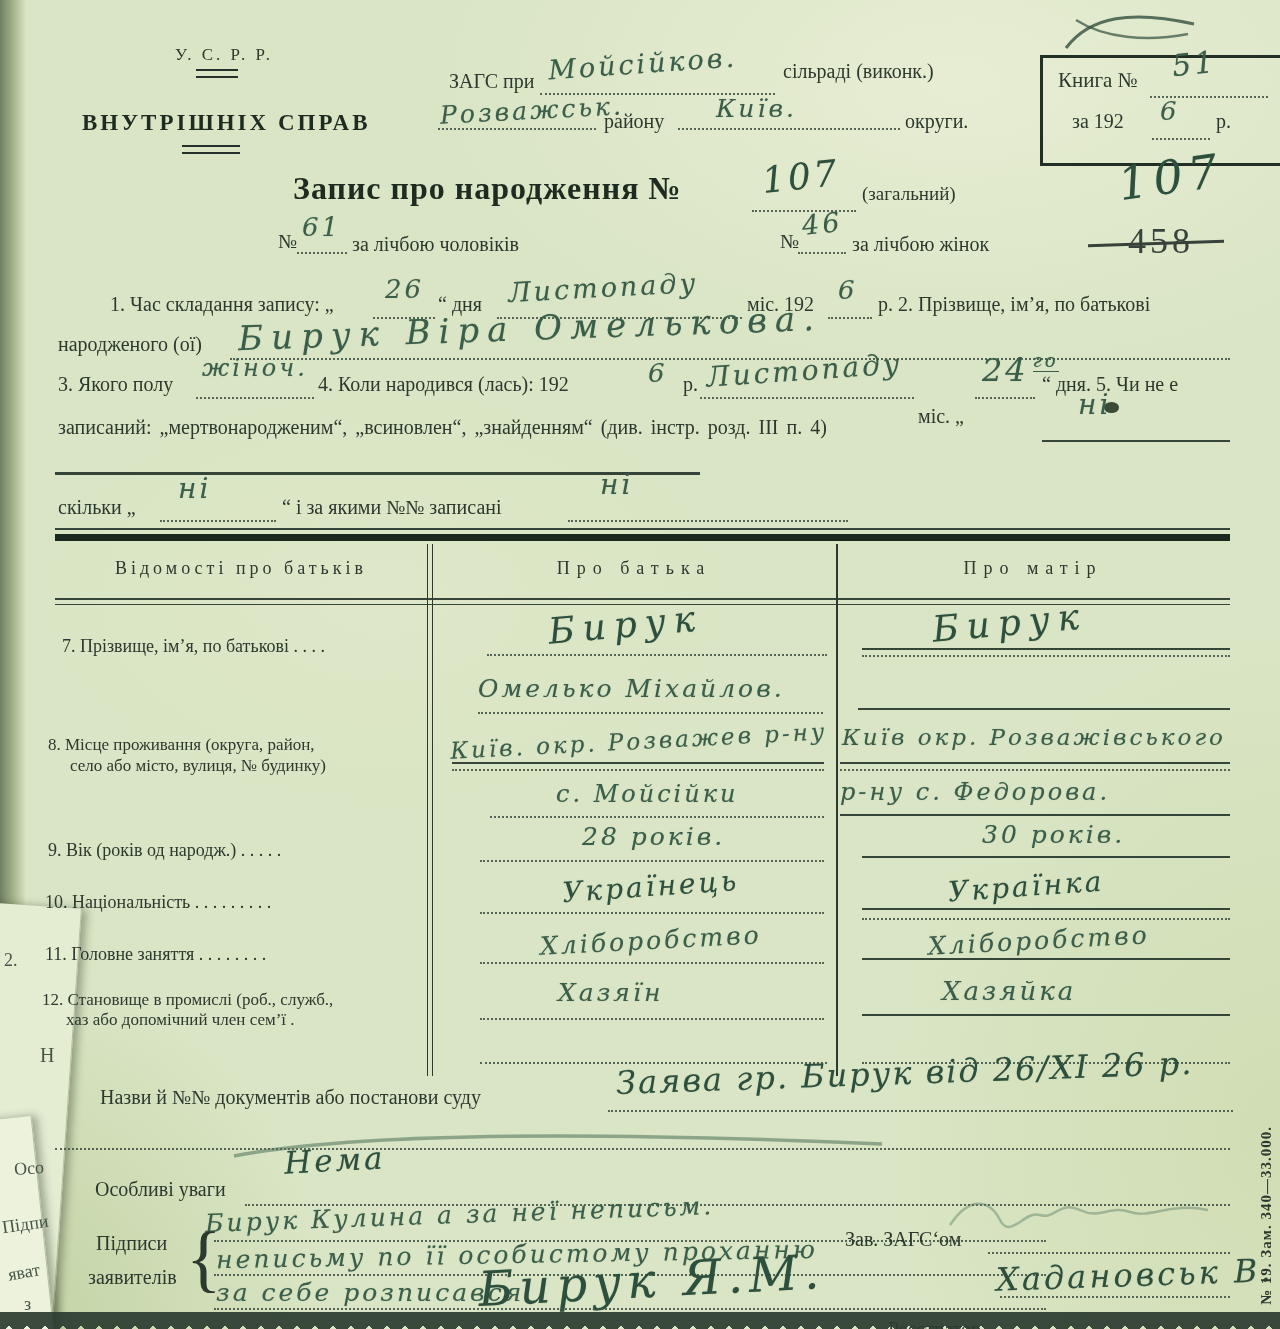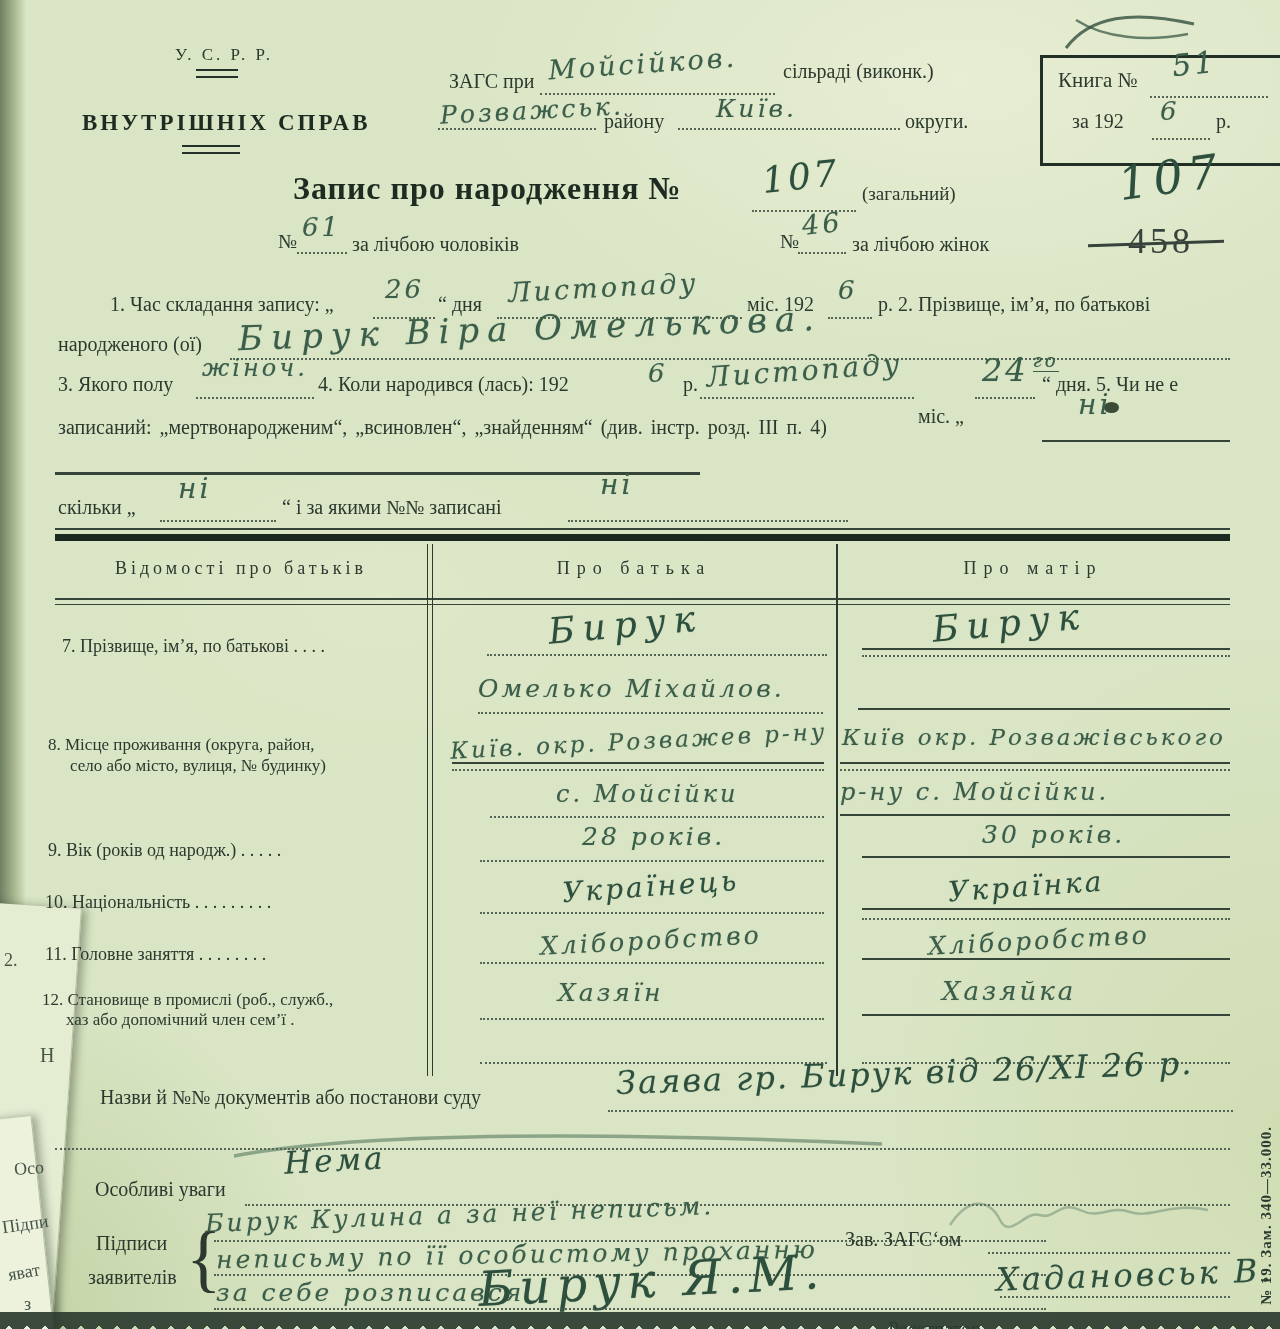--- a/index.html
+++ b/index.html
@@ -169,21 +169,21 @@
   <div class="pt" style="left:48px;top:735px;font-size:17px;">8. Місце проживання (округа, район,</div>
   <div class="pt" style="left:70px;top:756px;font-size:17px;">село або місто, вулиця, № будинку)</div>
   <div class="hw" style="left:450px;top:728px;font-size:23px;transform:rotate(-3deg);">Київ. окр. Розважев р-ну</div>
   <div class="sol" style="left:452px;top:762px;width:372px;"></div>
   <div class="dots" style="left:452px;top:769px;width:372px;"></div>
   <div class="hw" style="left:556px;top:780px;font-size:24px;">с. Мойсійки</div>
   <div class="dots" style="left:490px;top:816px;width:334px;"></div>
   <div class="hw" style="left:842px;top:724px;font-size:23px;">Київ окр. Розважівського</div>
   <div class="sol" style="left:840px;top:762px;width:390px;"></div>
   <div class="dots" style="left:840px;top:769px;width:390px;"></div>
-  <div class="hw" style="left:840px;top:778px;font-size:24px;">р-ну с. Мойсійки.</div>
+  <div class="hw" style="left:840px;top:778px;font-size:24px;">р-ну с. Федорова.</div>
   <div class="sol" style="left:840px;top:814px;width:390px;"></div>
 
   <div class="pt" style="left:48px;top:840px;font-size:18px;">9. Вік (років од народж.) .  . . . .</div>
   <div class="hw" style="left:582px;top:822px;font-size:25px;">28 років.</div>
   <div class="dots" style="left:480px;top:860px;width:344px;"></div>
   <div class="hw" style="left:982px;top:820px;font-size:25px;">30 років.</div>
   <div class="sol" style="left:862px;top:856px;width:368px;"></div>
 
   <div class="pt" style="left:45px;top:892px;font-size:18px;">10. Національність . . . . . . . . .</div>
   <div class="hw dk" style="left:562px;top:870px;font-size:28px;transform:rotate(-4deg);">Українець</div>

